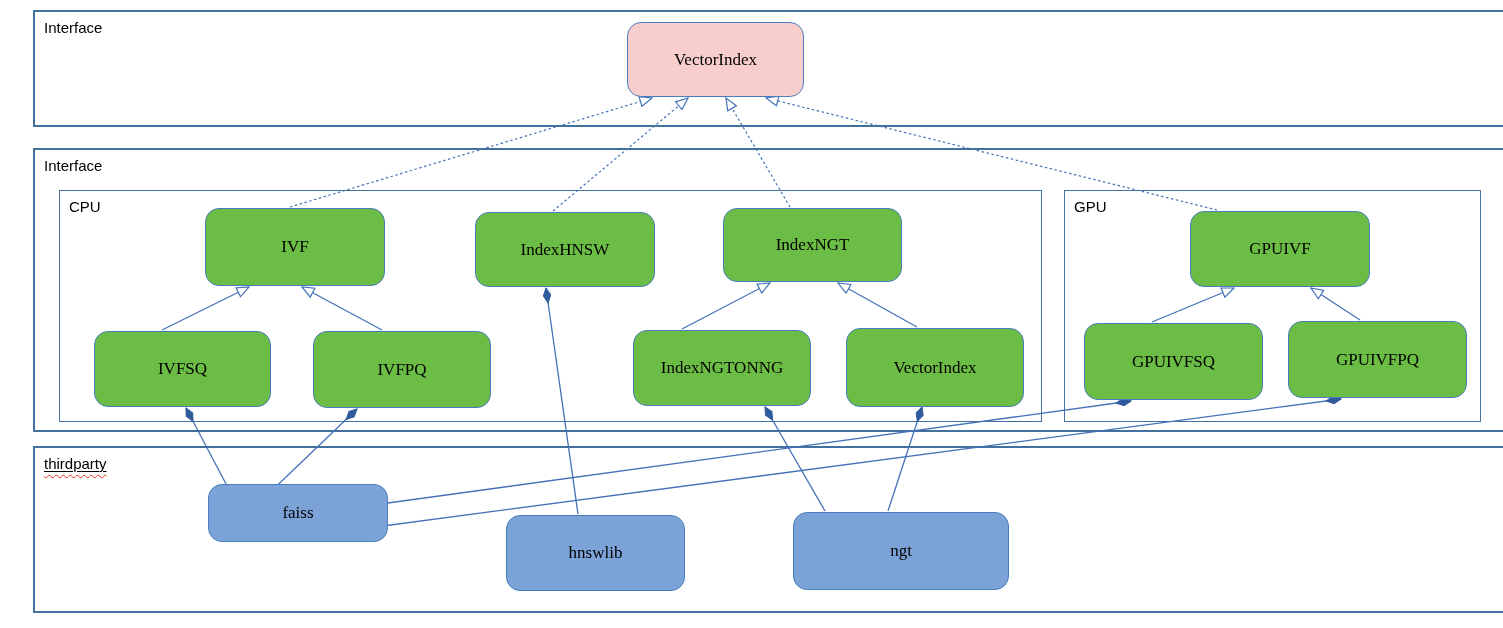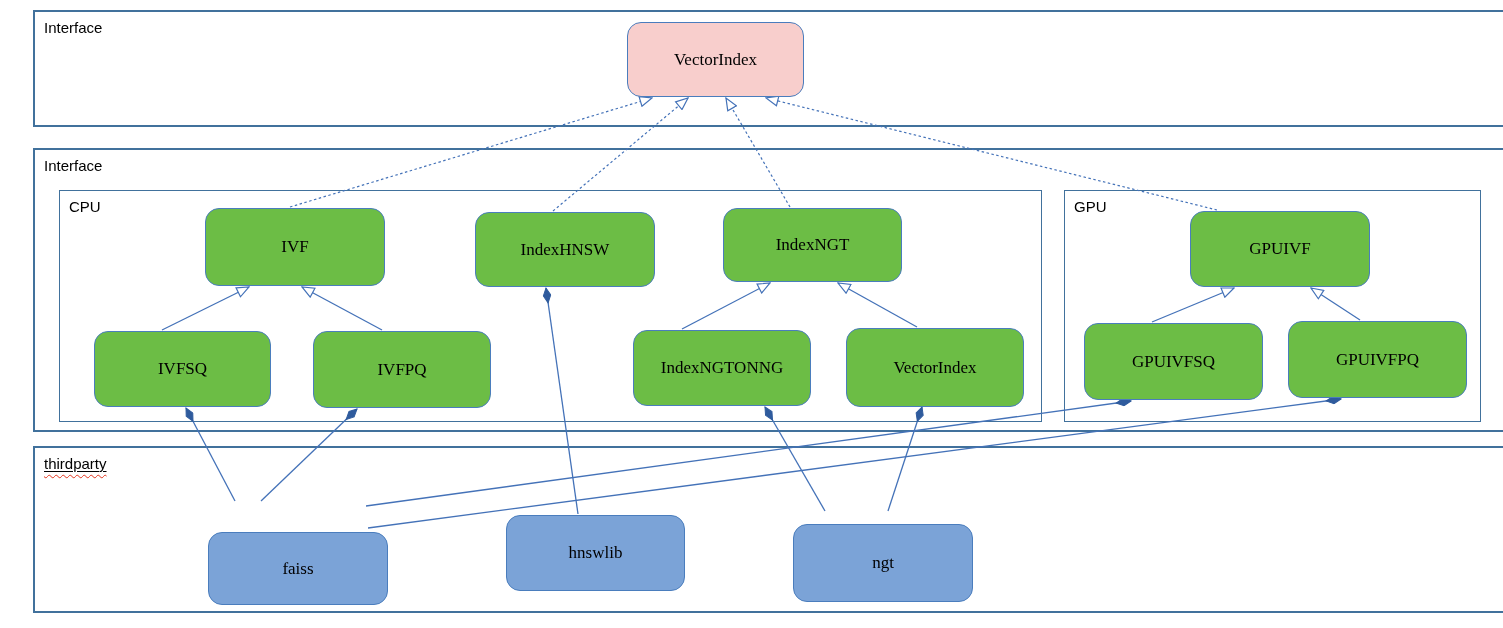--- a/index.html
+++ b/index.html
@@ -116,24 +116,24 @@
       </div>
       <div class="node implementation" style="left: 1170px; top: 211px; width: 180px; height: 76px;">
         <span>GPUIVF</span>
       </div>
       <div class="node implementation" style="left: 1064px; top: 323px; width: 179px; height: 77px;">
         <span>GPUIVFSQ</span>
       </div>
       <div class="node implementation" style="left: 1268px; top: 321px; width: 179px; height: 77px;">
         <span>GPUIVFPQ</span>
       </div>
-      <div class="node thirdparty" style="left: 188px; top: 532px; width: 180px; height: 73px; justify-content: center;">
+      <div class="node thirdparty" style="left: 188px; top: 484px; width: 180px; height: 58px; justify-content: center;">
         <span>faiss</span>
       </div>
       <div class="node thirdparty" style="left: 486px; top: 515px; width: 179px; height: 76px;">
         <span>hnswlib</span>
       </div>
-      <div class="node thirdparty" style="left: 773px; top: 524px; width: 180px; height: 78px; text-align: center;">
+      <div class="node thirdparty" style="left: 773px; top: 512px; width: 216px; height: 78px; text-align: center;">
         <span>ngt</span>
       </div>
     </div>
 
 </div>
 
 </body></html>

